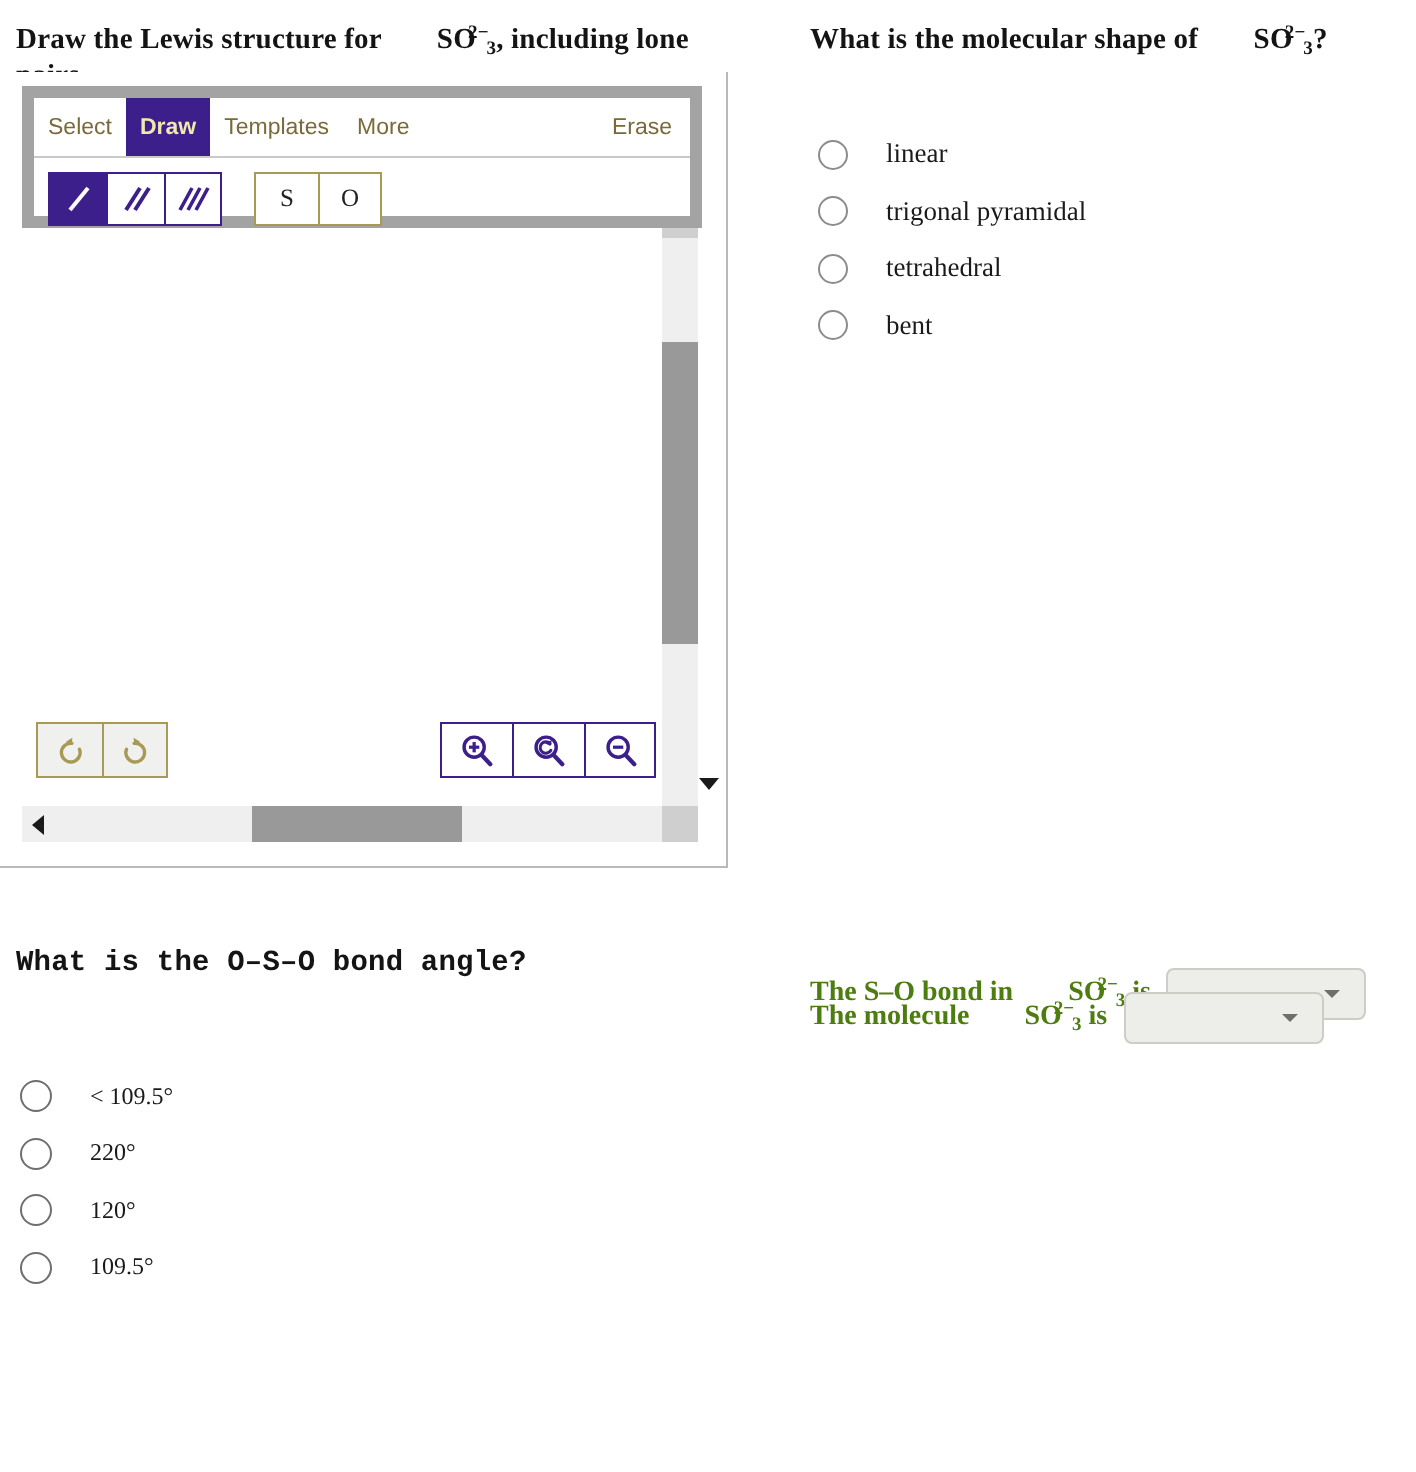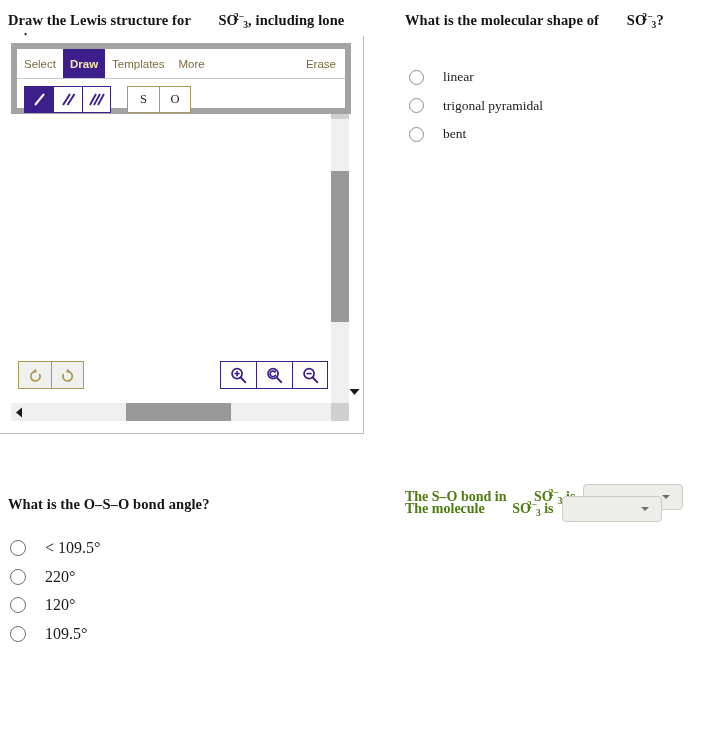--- a/index.html
+++ b/index.html
@@ -279,27 +279,28 @@
     font-size: 13.5px;
     color: #1a1a1a;
   }
   #shape-options { position: absolute; left: 409px; top: 63px; }
   #shape-options .radio-row { height: 28.5px; }
 
   
   #angle-question {
     position: absolute;
     left: 8px;
-    top: 496px;
+    top: 474px;
     width: 330px;
+    font-family: Liberation Mono, monospace;
   }
   #angle-options { position: absolute; left: 10px; top: 534px; }
   #angle-options .radio-row { height: 28.5px; }
   #angle-options .radio-dot { width: 16px; height: 16px; border-color: #6f6f6f; }
-  #angle-options .radio-label { font-weight: 400; font-size: 16px; }
+  #angle-options .radio-label { font-weight: 400; font-size: 12px; }
 
   
   .stmt-row {
     position: absolute;
     display: flex;
     align-items: center;
     gap: 8px;
   }
   #stmt-bond { left: 405px; top: 484px; }
   #stmt-molecule { left: 405px; top: 496px; text-align: right; }
@@ -471,20 +472,24 @@
   <li class="radio-row">
     <span class="radio-dot"></span>
     <span class="radio-label">linear</span>
   </li>
   <li class="radio-row">
     <span class="radio-dot"></span>
     <span class="radio-label">trigonal pyramidal</span>
   </li>
   <li class="radio-row">
     <span class="radio-dot"></span>
+    <span class="radio-label">tetrahedral</span>
+  </li>
+  <li class="radio-row">
+    <span class="radio-dot"></span>
     <span class="radio-label">bent</span>
   </li>
 </ul>
 
 <div id="angle-question" class="qtext">What is the O–S–O bond angle?</div>
 
 <ul id="angle-options" class="radio-list">
   <li class="radio-row">
     <span class="radio-dot"></span>
     <span class="radio-label">&lt; 109.5°</span>

